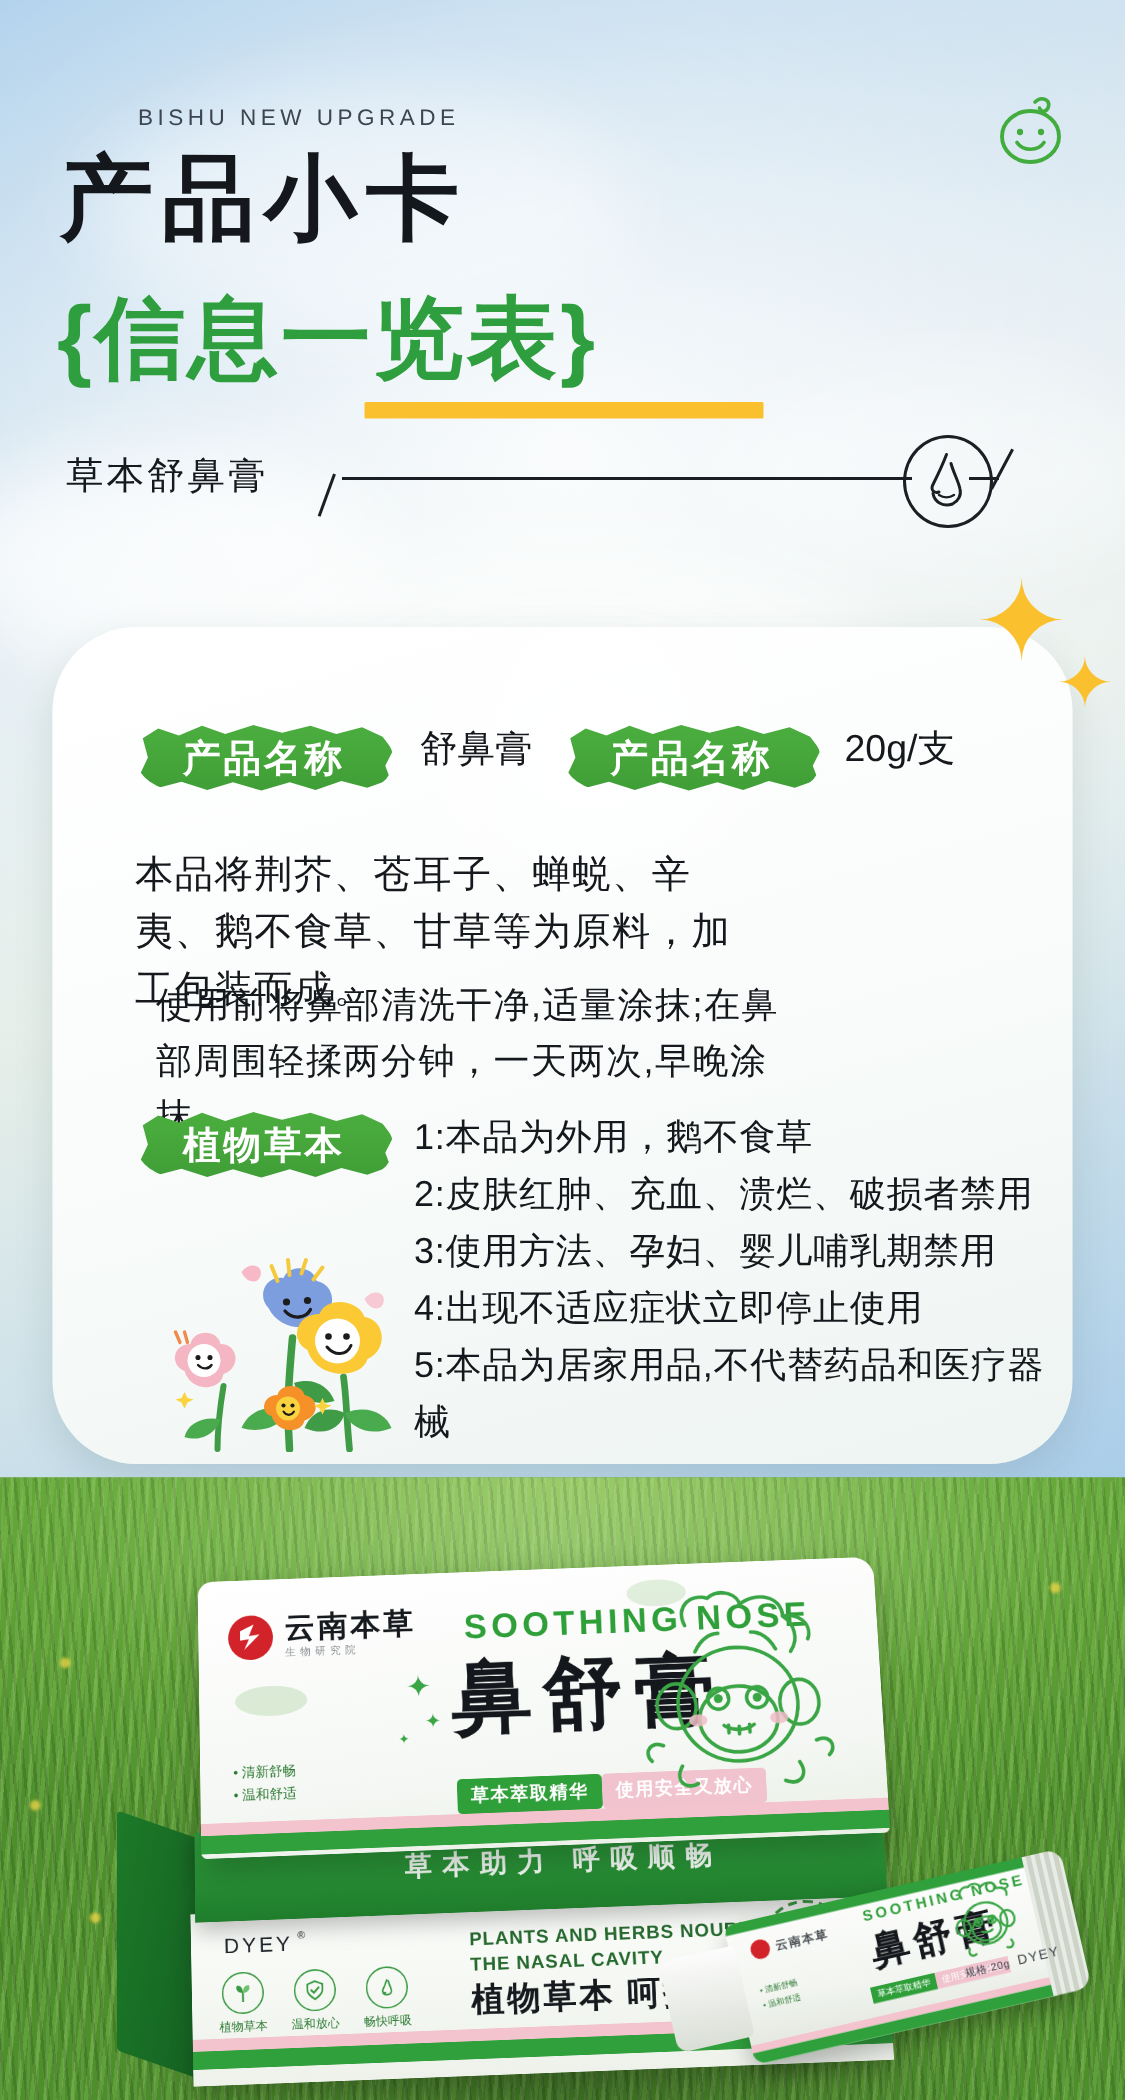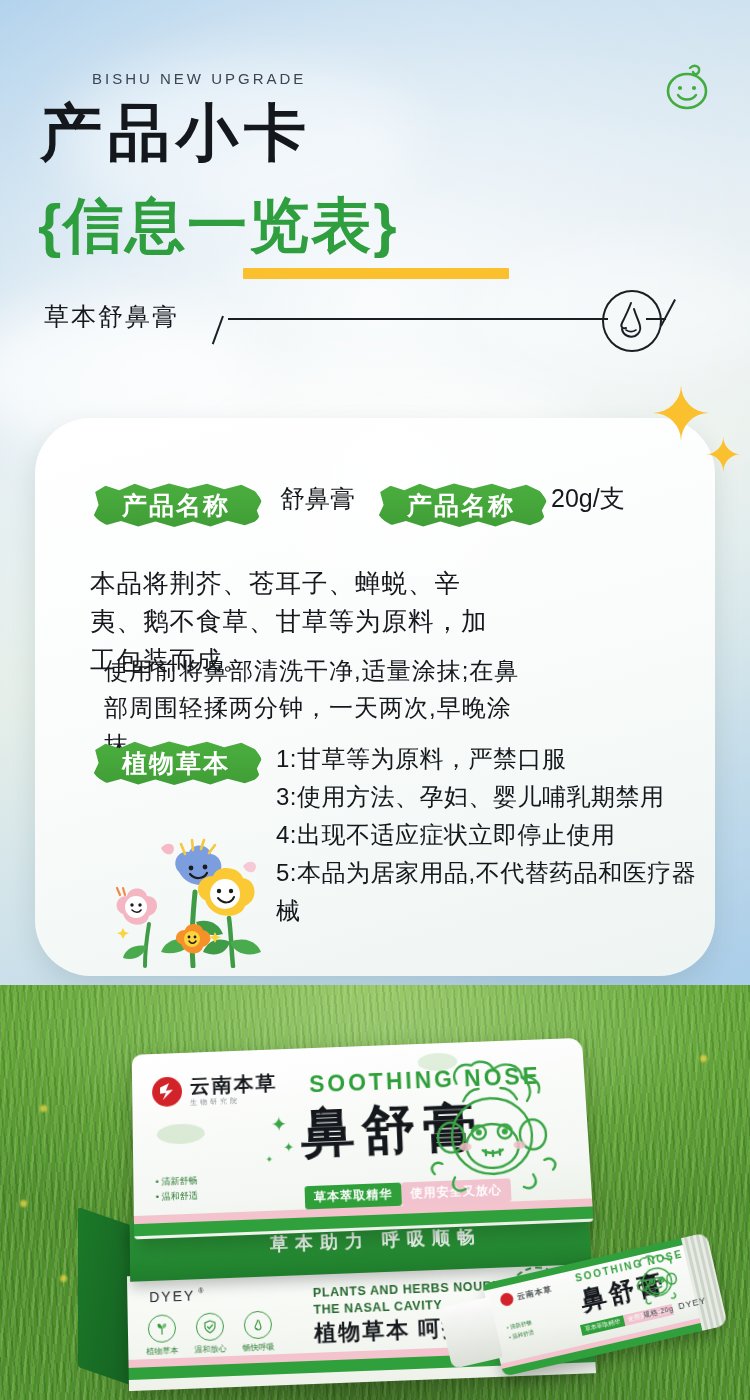--- a/index.html
+++ b/index.html
@@ -83,21 +83,21 @@
     position:absolute;inset:0;background:linear-gradient(180deg,#4cae3f 0%,#3f9e36 100%);
     border-radius:30px 34px 28px 36px / 24px 26px 22px 26px;
     clip-path:polygon(3% 22%,9% 8%,17% 18%,26% 4%,35% 16%,46% 3%,57% 14%,68% 4%,78% 16%,88% 6%,96% 20%,100% 40%,97% 62%,99% 82%,90% 94%,80% 84%,70% 97%,60% 86%,49% 98%,38% 86%,28% 97%,18% 85%,8% 95%,2% 74%,5% 50%);
   }
   .badge span{position:relative;z-index:2;}
   .val{font-size:25px;color:#15181c;line-height:1.42;letter-spacing:1px;}
 
   .r1{left:55px;top:64px;width:600px;align-items:flex-start;}
   .r1 .v1{margin-left:18px;font-size:25px;color:#15181c;}
   .badge2{width:172px;height:46px;margin-left:20px;}
-  .r1 .v2{margin-left:4px;font-size:25px;color:#15181c;}
+  .r1 .v2{margin-left:16px;font-size:25px;color:#15181c;}
 
   .r2{left:55px;top:146px;width:610px;}
   .r2 .val{width:420px;font-size:25.5px;line-height:1.5;}
   .r3{left:55px;top:234px;width:610px;}
   .r3 .val{margin-left:14px;width:430px;font-size:24px;line-height:1.55;}
   .r4{left:55px;top:322px;width:620px;}
   .r4 .list{margin-left:14px;font-size:24px;color:#15181c;line-height:1.58;letter-spacing:.5px;}
 
   .flowers{position:absolute;left:62px;top:418px;width:180px;height:132px;}
 
@@ -221,21 +221,22 @@
     <div class="row r3">
       <div class="val">使用前将鼻部清洗干净,适量涂抹;在鼻部周围轻揉两分钟，一天两次,早晚涂抹。</div>
     </div>
 
     <div class="row r4">
       <div class="badge">
         <div class="brush"></div>
         <span>植物草本</span>
       </div>
       <div class="list">
-        <div>1:甘草等为原料，严禁口服</div>
+        <div>1:本品为外用，鹅不食草</div>
+        <div>2:皮肤红肿、充血、溃烂、破损者禁用</div>
         <div>3:使用方法、孕妇、婴儿哺乳期禁用</div>
         <div>4:出现不适应症状立即停止使用</div>
         <div>5:本品为居家用品,不代替药品和医疗器械</div>
       </div>
     </div>
 
     <div class="flowers">
       <svg width="180" height="132" viewBox="0 0 180 132">
 
         <path d="M96 130 C94 100,96 78,98 56" stroke="#3f9b46" stroke-width="5" fill="none" stroke-linecap="round"></path>

